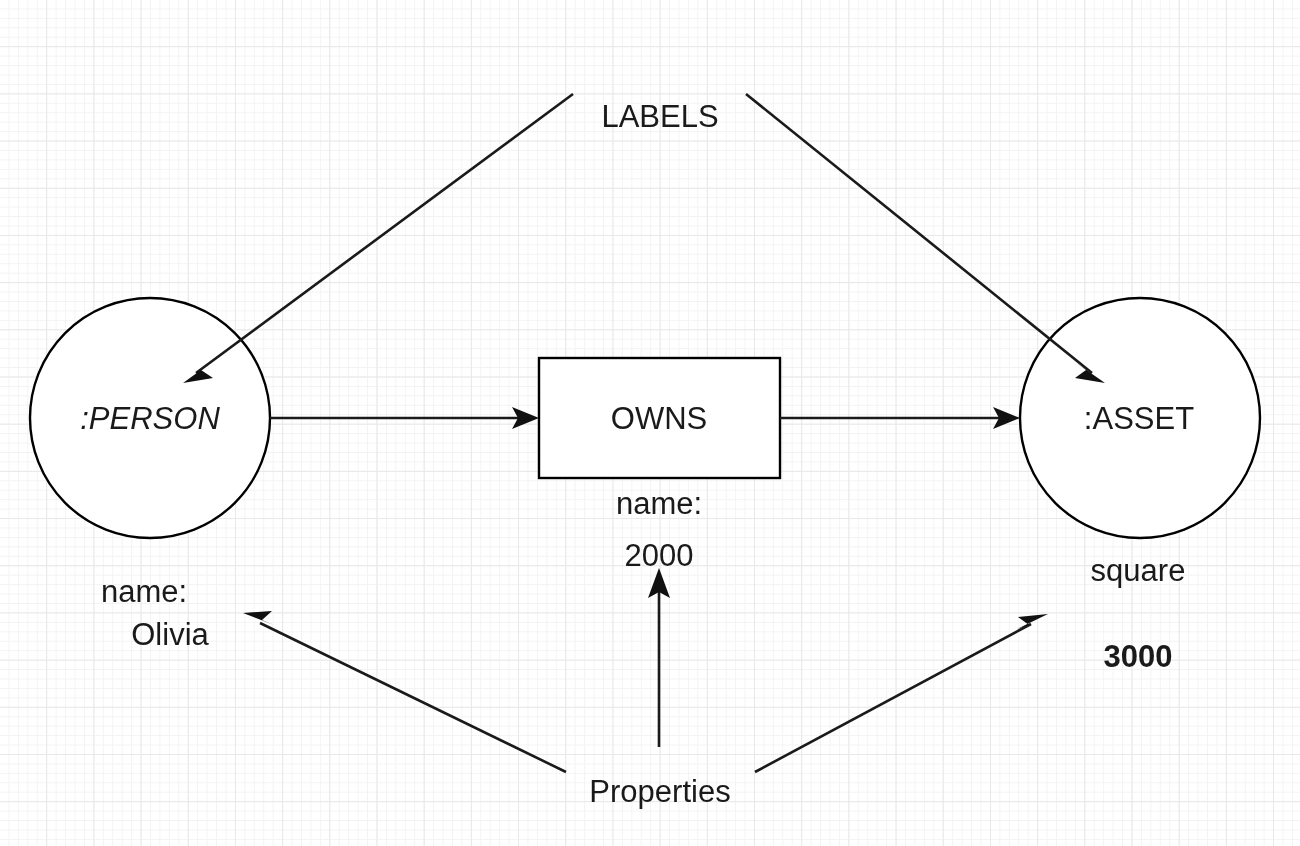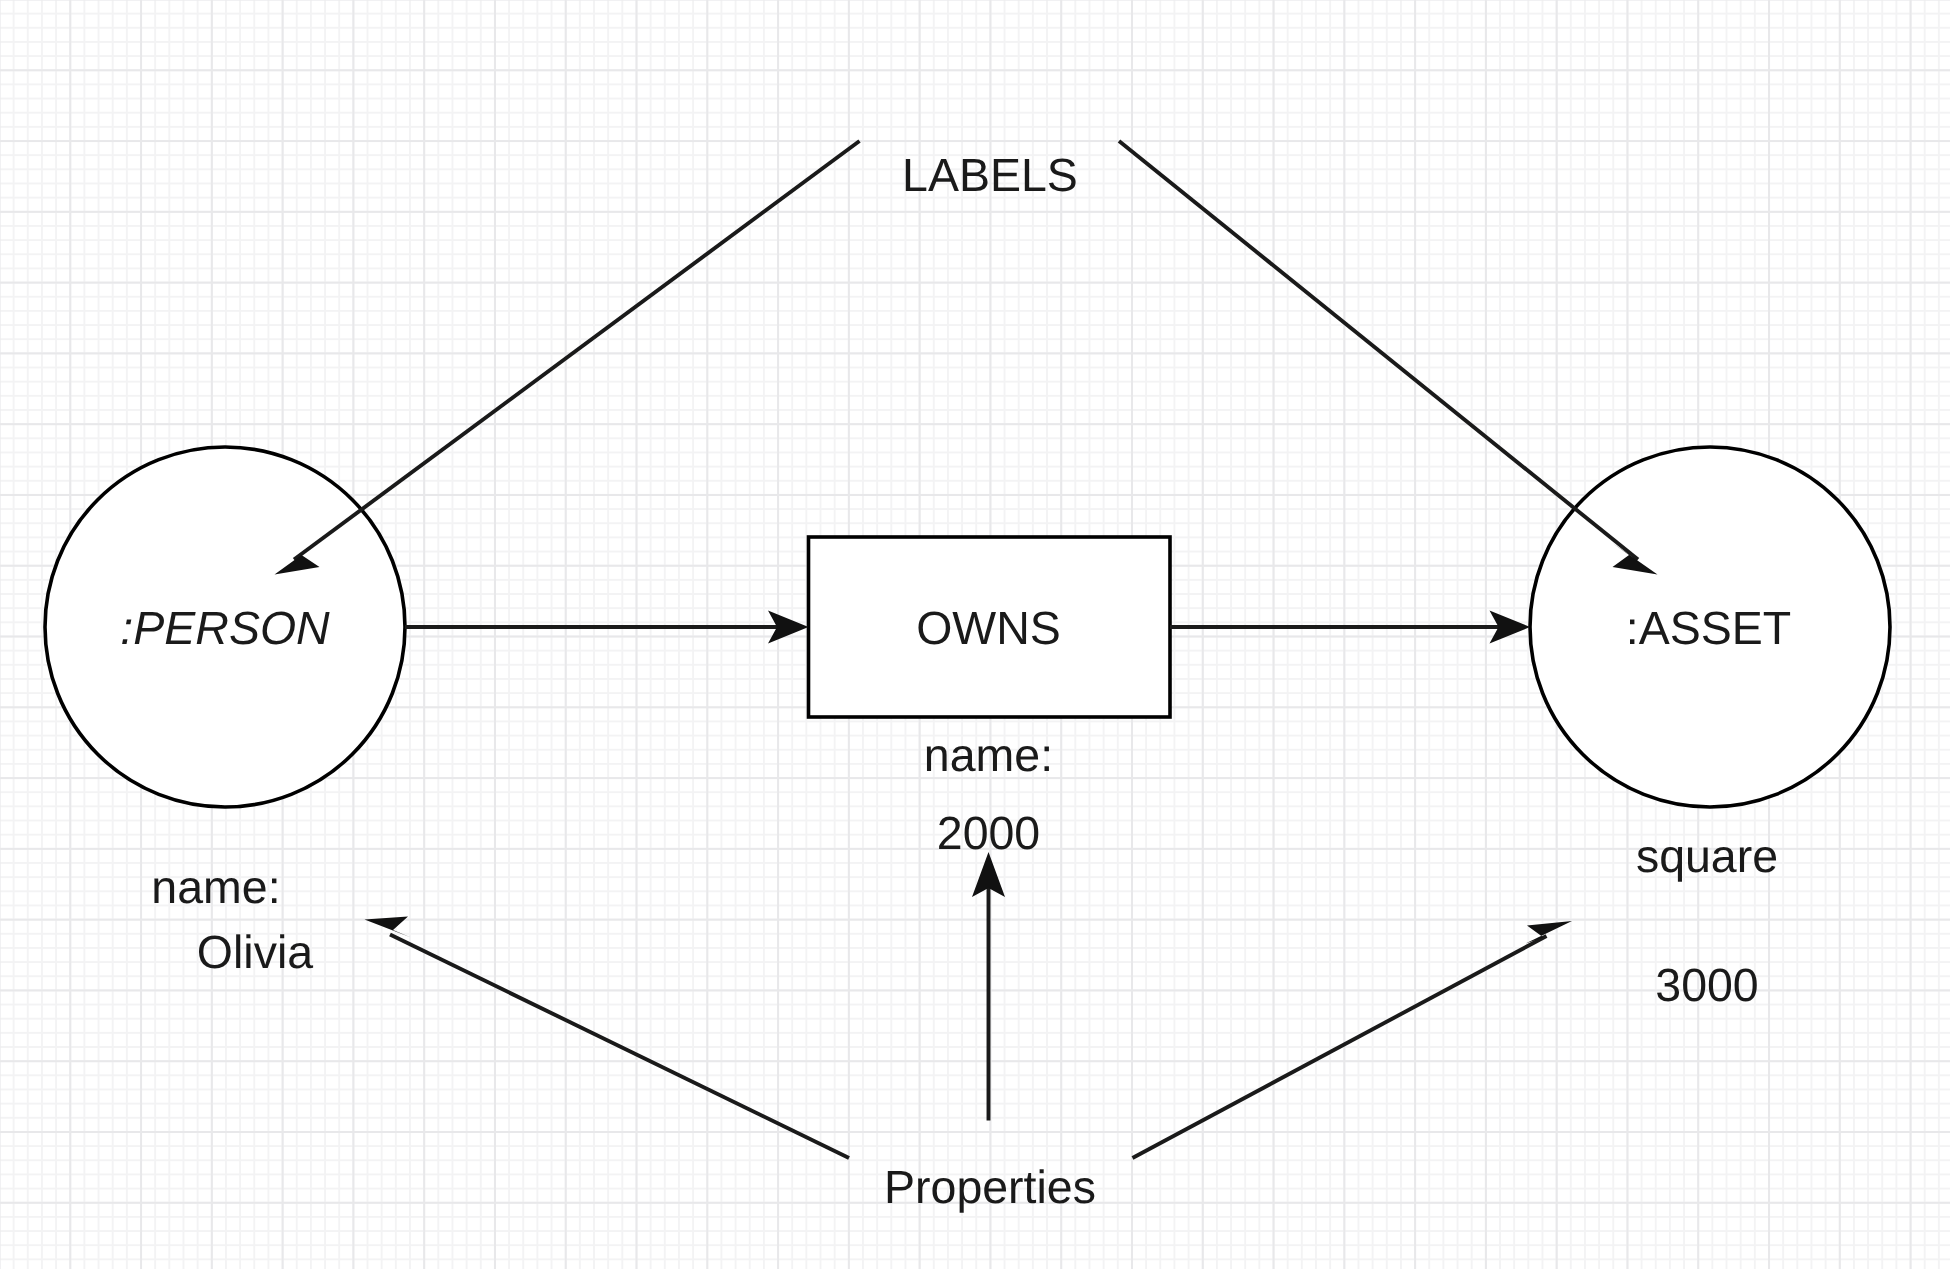--- a/index.html
+++ b/index.html
@@ -126,17 +126,17 @@
 
   <div class="diagram-text" style="left:1139px; top:419px;">:ASSET</div>
 
   <div class="diagram-text" style="left:144px; top:592px;">name:</div>
   <div class="diagram-text" style="left:150px; top:635px;margin-left:20px;">Olivia</div>
 
   <div class="diagram-text" style="left:659px; top:504px;">name:</div>
   <div class="diagram-text" style="left:659px; top:546px;margin-top:10px;">2000</div>
 
   <div class="diagram-text" style="left:1138px; top:571px;">square</div>
-  <div class="diagram-text" style="left:1138px; top:657px;">3000</div>
+  <div class="diagram-text" style="left:1138px; top:657px;font-weight:bold;">3000</div>
 
   <div class="diagram-text" style="left:660px; top:792px;">Properties</div>
 
 </div>
 
 </body></html>

